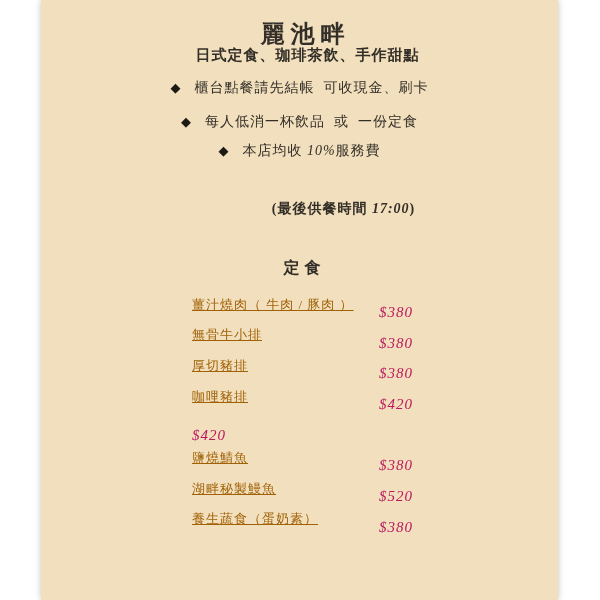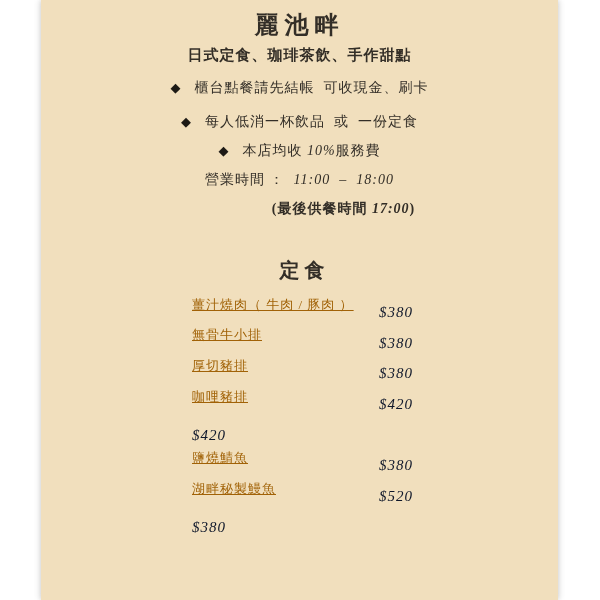--- a/index.html
+++ b/index.html
@@ -21,30 +21,32 @@
     position: absolute;
     left: 0; width: 100%;
     display: flex;
     justify-content: center;
     align-items: center;
     color: #332e27;
     line-height: 1.25;
     white-space: pre;
   }
   .title {
-    top: 10px;
+    top: 19px;
     font-size: 24px;
     font-weight: 700;
     letter-spacing: 6px;
+    padding-left: 6px;
   }
   .subtitle {
     top: 46px;
     font-size: 15px;
     font-weight: 700;
     letter-spacing: 1px;
+    margin-left: 8px;
   }
   .notice { font-size: 14px; letter-spacing: 1px; }
   .notice-1 { top: 79px; }
   .notice-2 { top: 113px; }
   .notice-3 { top: 142px; }
   .diamond {
     font-size: 13px;
     margin-right: 13px;
     color: #1d1a15;
   }
@@ -52,21 +54,21 @@
   .it { font-style: italic; }
   .last-order {
     top: 200px;
     font-size: 14px;
     font-weight: 700;
     letter-spacing: 1px;
     padding-left: 44px;
   }
   .section-heading {
     top: 258px;
-    font-size: 20px;
+    font-size: 16px;
     font-weight: 700;
     letter-spacing: 5px;
     padding-left: 5px;
     text-align: right;
   }
   .menu-list {
     position: absolute;
     top: 288px; left: 151px;
     width: 330px;
   }
@@ -80,21 +82,21 @@
     font-size: 13px;
     letter-spacing: 1px;
     color: #a16207;
     white-space: pre;
     text-decoration: underline;
   }
   .item-price {
     font-size: 15px;
     font-style: italic;
     letter-spacing: 1px;
-    color: #0f172a;
+    color: #be185d;
     margin-top: 16px;
   }
   .footnote {
     top: 572px;
     font-size: 13px;
     letter-spacing: 0.5px;
   }
 </style>
 </head>
 <body>
@@ -115,24 +117,20 @@
     <span>每人低消一杯飲品  或  一份定食</span>
   </div>
 
   <div class="line notice notice-3">
     <span class="diamond">◆</span>
     <span>本店均收 </span>
     <span class="it">10%</span>
     <span>服務費</span>
   </div>
 
-  <div class="line hours">
-    <span>營業時間 ：  </span>
-    <span class="it">11:00  –  18:00</span>
-  </div>
 
   <div class="line last-order">
     <span>(最後供餐時間 </span>
     <span class="it">17:00</span>
     <span>)</span>
   </div>
 
   <div class="line section-heading">定食</div>
 
   <div class="menu-list">
@@ -157,18 +155,19 @@
     </div>
     <div class="menu-row">
       <span class="item-name">鹽燒鯖魚</span>
       <span class="item-price">$380</span>
     </div>
     <div class="menu-row">
       <span class="item-name">湖畔秘製鰻魚</span>
       <span class="item-price">$520</span>
     </div>
     <div class="menu-row">
+      <span class="item-name">養生蔬食（蛋奶素）</span>
       <span class="item-price">$380</span>
     </div>
   </div>
 
 
 </div>
 
 </body></html>

